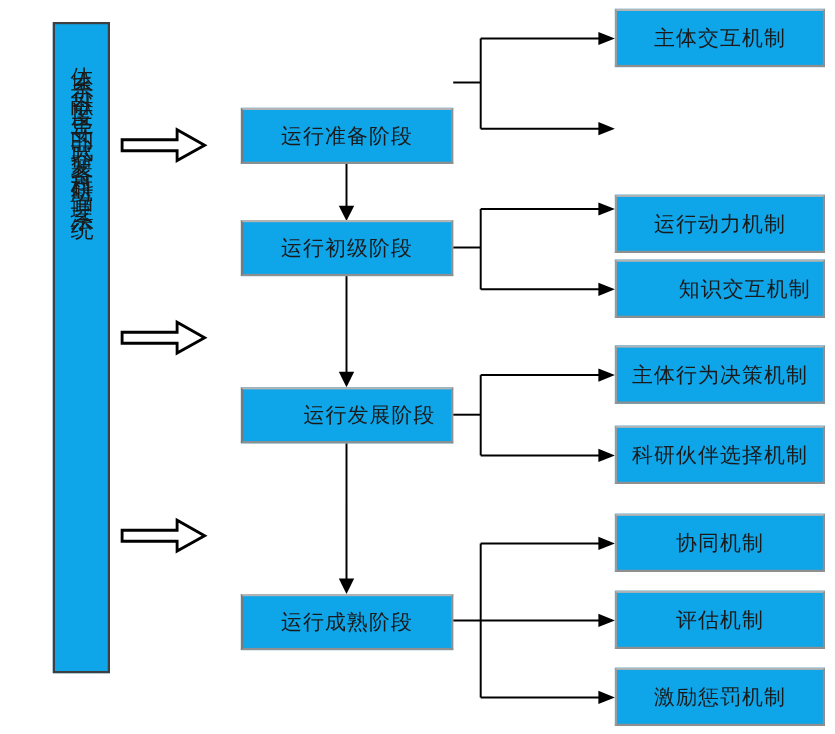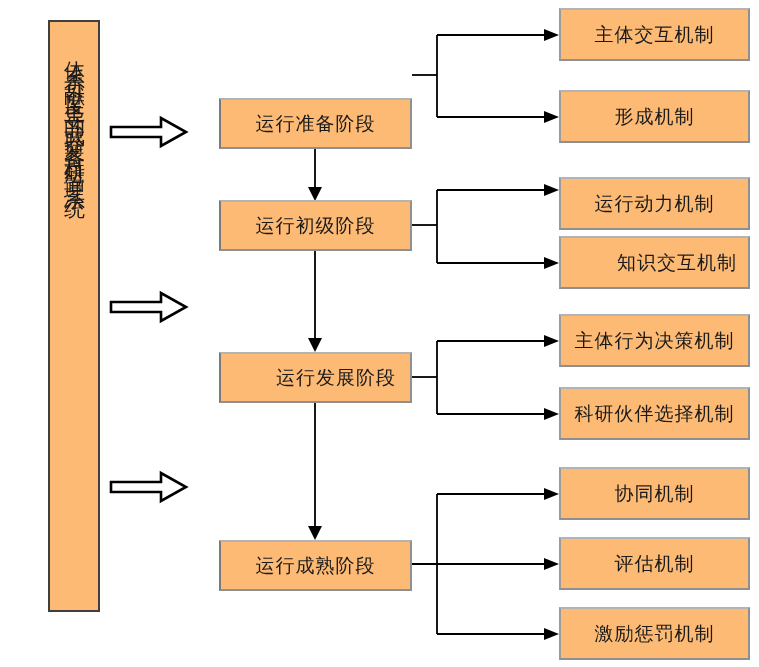--- a/index.html
+++ b/index.html
@@ -11,21 +11,21 @@
   }
   .canvas {
     position: relative;
     width: 759px;
     height: 667px;
     background: #ffffff;
     overflow: hidden;
   }
   .box {
     position: absolute;
-    background: #fdba74;
+    background: #0ea5e9;
     box-sizing: border-box;
     display: flex;
     align-items: center;
     justify-content: center;
     text-align: center;
     font-size: 19px;
     letter-spacing: 1px;
     white-space: nowrap;
   }
   .system-box {
@@ -137,23 +137,20 @@
   <div class="box stage-box" style="top:352px;padding-left:41px;">
     <span>运行发展阶段</span>
   </div>
   <div class="box stage-box" style="top:540px;">
     <span>运行成熟阶段</span>
   </div>
 
   <div class="box mech-box" style="top:8px;">
     <span>主体交互机制</span>
   </div>
-  <div class="box mech-box" style="top:90px;">
-    <span>形成机制</span>
-  </div>
   <div class="box mech-box" style="top:177px;">
     <span>运行动力机制</span>
   </div>
   <div class="box mech-box" style="top:236px;padding-left:45px;">
     <span>知识交互机制</span>
   </div>
   <div class="box mech-box" style="top:314px;">
     <span>主体行为决策机制</span>
   </div>
   <div class="box mech-box" style="top:387px;">

